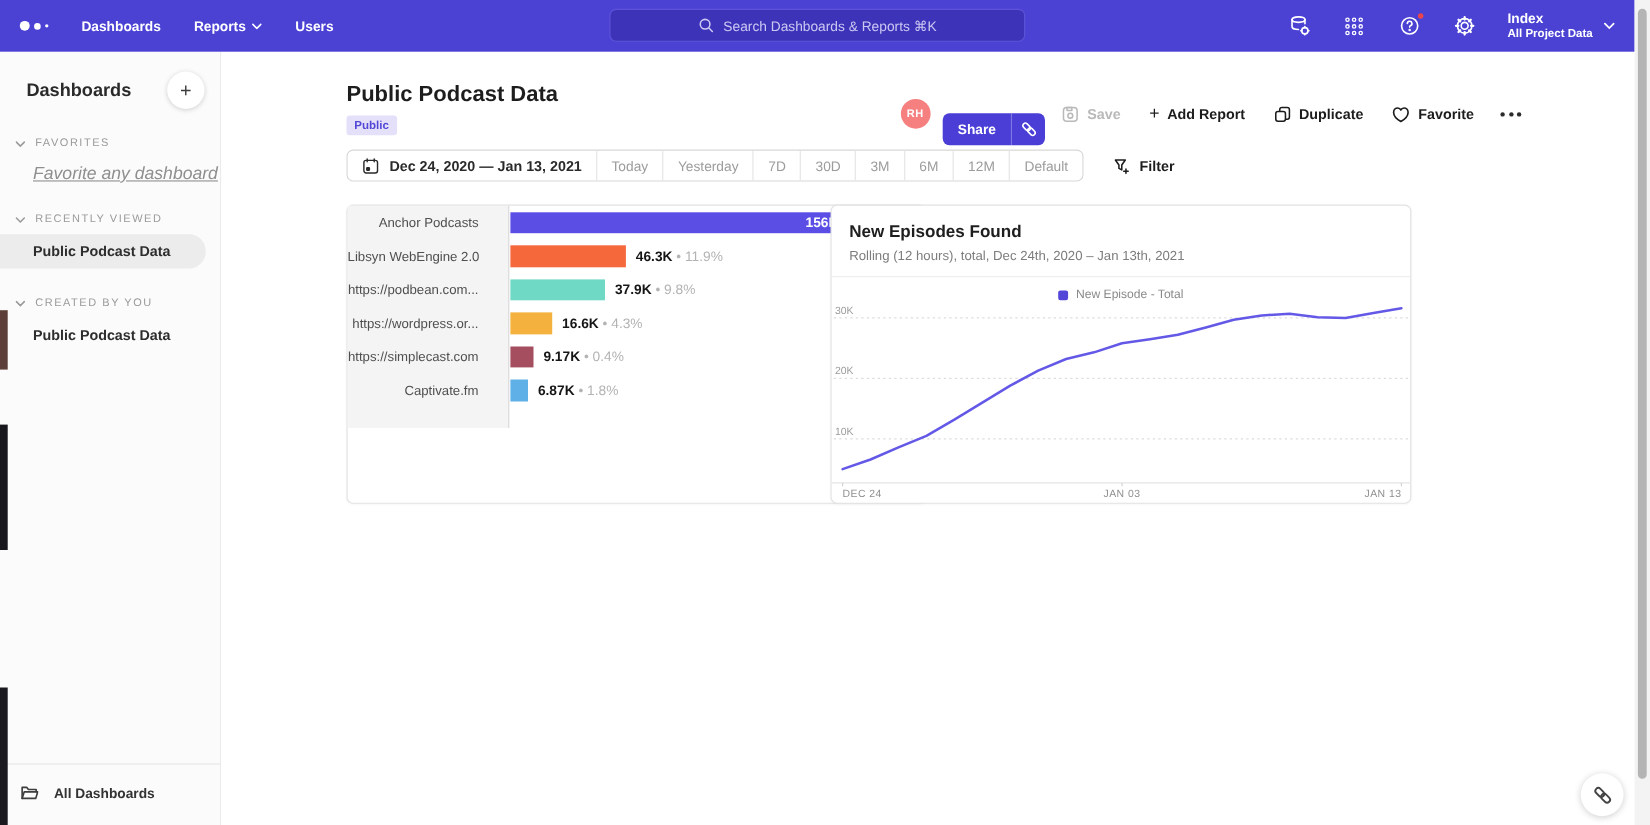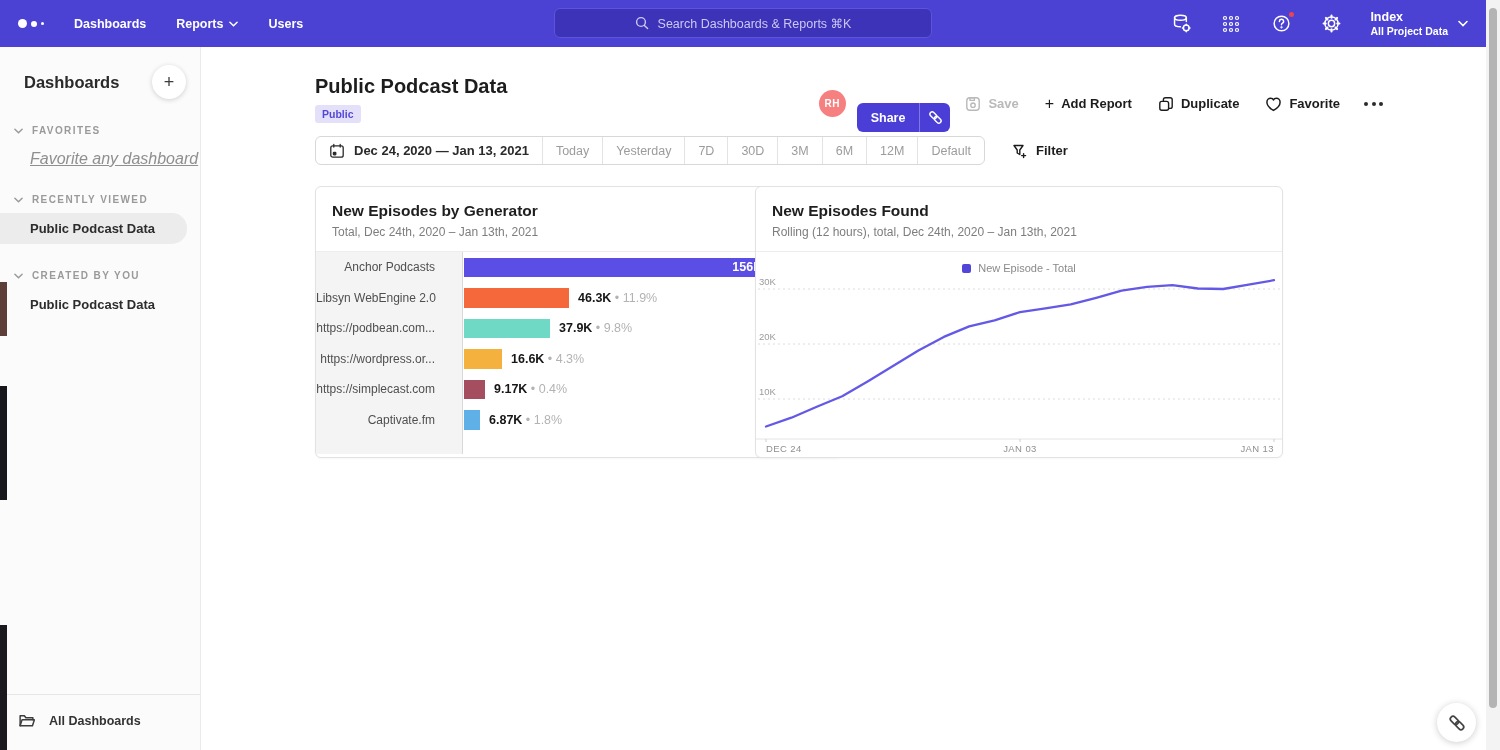--- a/index.html
+++ b/index.html
@@ -31,21 +31,21 @@
   .scroll-thumb { position:absolute; right:3px; top:8px; width:8px; height:700px; background:#b4b4b4; border-radius:4px; }
 
   
   .sidebar { position:absolute; left:0; top:47px; width:201px; height:703px; background:#fbfbfb;
     border-right:1px solid #ebebeb; z-index:10; }
   .sb-head { display:flex; align-items:center; justify-content:space-between; padding:18px 14px 0 24px; }
   .sb-title { font-size:16.5px; font-weight:700; color:#2a2a2a; }
   .sb-add { width:34px; height:34px; border-radius:50%; background:#fff; box-shadow:0 1px 5px rgba(0,0,0,.18);
     display:flex; align-items:center; justify-content:center; font-size:18px; color:#3c3c3c; cursor:pointer; }
   .sb-section { display:flex; align-items:center; gap:9px; padding:0 0 0 14px; margin-top:26px;
-    font-size:10px; font-weight:700; letter-spacing:1.4px; color:#9a9a9a; cursor:pointer; }
+    font-size:10px; font-weight:400; letter-spacing:1.4px; color:#9a9a9a; cursor:pointer; }
   .sb-section svg { stroke:#9a9a9a; fill:none; stroke-width:1.6; stroke-linecap:round; }
   .sb-empty { font-size:16px; font-style:italic; color:#8f8f8f; margin:14px 0 0 30px;text-decoration:underline; }
   .sb-item { font-size:13px; font-weight:700; color:#2d2d2d; padding:8px 0 8px 30px; margin-top:8px; cursor:pointer; }
   .sb-item.selected { background:#ececec; border-radius:0 15px 15px 0; width:187px; }
   .sb-footer { position:absolute; left:0; bottom:0; width:100%; border-top:1px solid #e6e6e6; padding:8px 0 12px; background:#fbfbfb; }
   .sb-foot-item { display:flex; align-items:center; gap:14px; padding:9px 0 9px 18px; font-size:12.5px;
     font-weight:700; color:#333; cursor:pointer; }
   .sb-foot-item svg { stroke:#3d3d3d; fill:none; stroke-width:1.4; stroke-linecap:round; stroke-linejoin:round; }
 
   
@@ -315,24 +315,20 @@
       <div class="filter-btn">
         <svg width="16" height="16" viewBox="0 0 16 16">
             <path d="M2 2.5 h9 L7.8 7 v4.5 L5.2 10 V7 Z"></path>
             <path d="M11.6 10.6 v4 M9.6 12.6 h4"></path>
           </svg>
         <span>Filter</span>
       </div>
     </div>
 
     <div class="card bar-card">
-      <div class="card-head">
-        <div class="card-title">New Episodes by Generator</div>
-        <div class="card-sub">Total, Dec 24th, 2020 – Jan 13th, 2021</div>
-      </div>
       <div class="bar-body">
         <div class="bar-col-bg"></div>
         <div id="bar-rows">
             <div class="bar-row">
               <span class="bar-label">Anchor Podcasts</span>
               <div class="bar" style="width: 355px; background: rgb(91, 78, 228);"></div>
               <span class="bar-value inside" style="left: 148px; width: 345px;"><b>156K</b><span class="pct"> • 40.3%</span></span>
             </div>
             <div class="bar-row">
               <span class="bar-label">Libsyn WebEngine 2.0</span>

